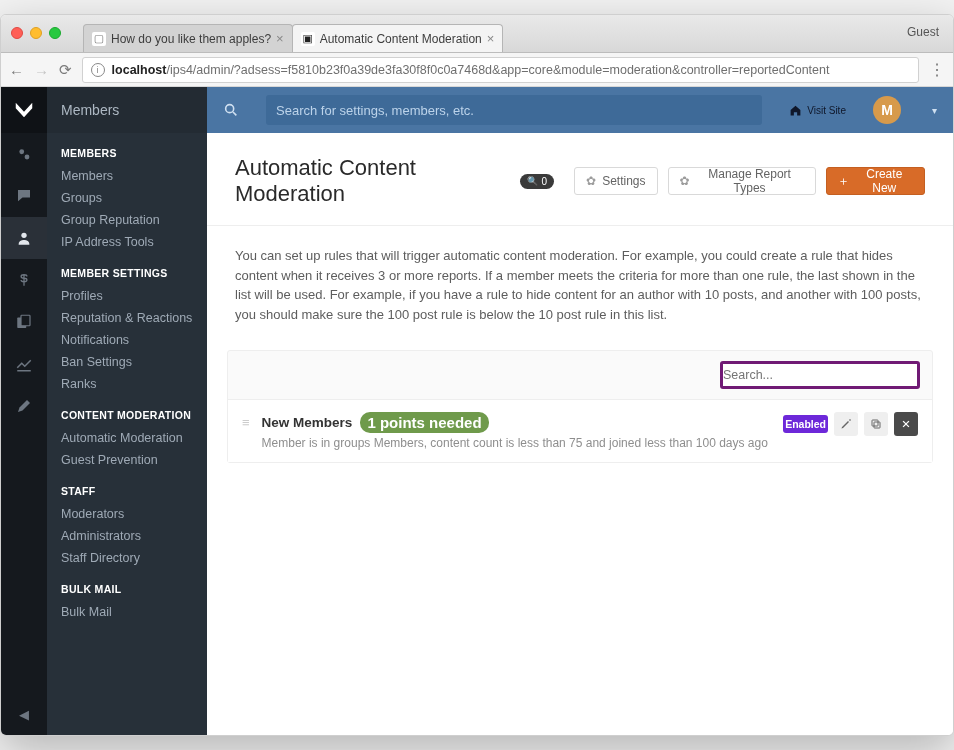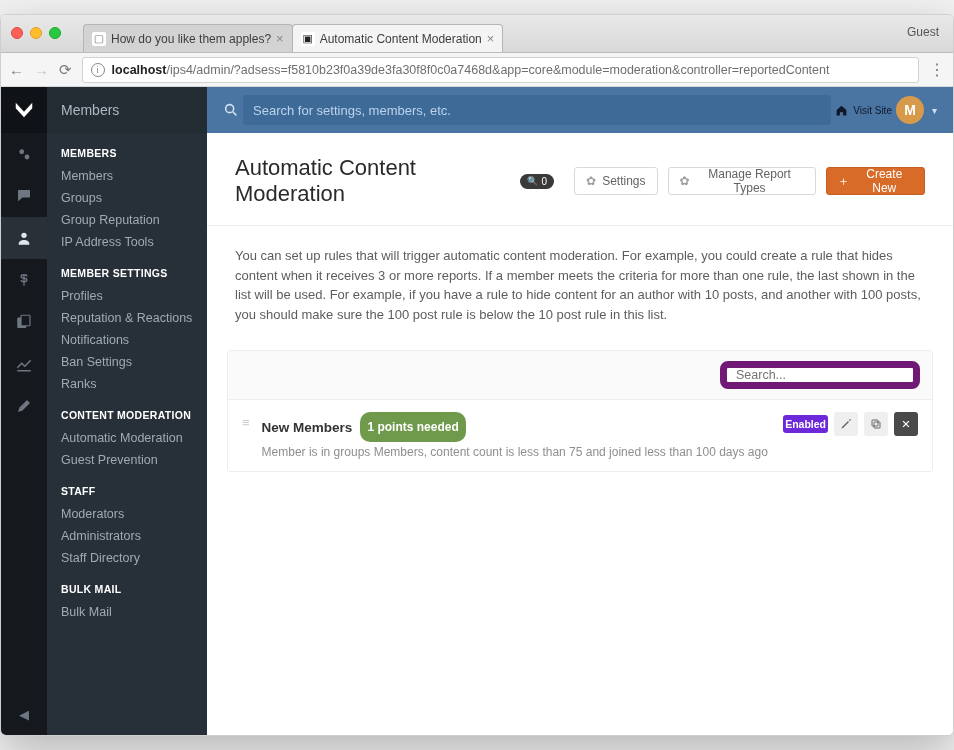--- a/index.html
+++ b/index.html
@@ -57,21 +57,21 @@
   .rail-ico.active{background:#2a3038;color:#e2e6ec;}
   .rail-foot{margin-top:auto;width:46px;height:42px;display:flex;align-items:center;justify-content:center;color:#6d7681;}
 
   .side{width:160px;background:#273039;color:#9faab6;padding-top:0;overflow-y:auto;}
   .side::-webkit-scrollbar{width:0;}
   .side h1{height:46px;display:flex;align-items:center;padding:0 14px;font-size:14px;font-weight:400;color:#adb8c3;background:#232b33;}
   .grp-h{padding:14px 14px 6px;font-size:10.5px;font-weight:700;color:#fff;letter-spacing:.3px;}
   .grp a{display:block;padding:4px 14px;font-size:12.5px;color:#9faab6;text-decoration:none;cursor:pointer;}
 
   .main{flex:1;display:flex;flex-direction:column;min-width:0;}
-  .topbar{height:46px;background:#4a75a3;display:flex;align-items:center;padding:0 16px;gap:4px;}
+  .topbar{height:46px;background:#4a75a3;display:flex;align-items:center;padding:0 16px;gap:27px;}
   .topbar .mag{color:#cfe0f1;}
   .topbar input{flex:1;height:30px;background:#3e6a98;border:none;border-radius:3px;padding:0 10px;color:#e9f1f9;font-size:13px;outline:none;}
   .topbar input::placeholder{color:#bcd3ea;}
   .visit{color:#0f172a;font-size:10px;display:flex;align-items:center;gap:5px;cursor:pointer;}
   .avatar{width:28px;height:28px;border-radius:50%;background:#d79a4b;color:#fff;font-weight:600;display:flex;align-items:center;justify-content:center;font-size:14px;cursor:pointer;}
   .caret{color:#cfe0f1;font-size:10px;margin-left:4px;}
 
   .content{flex:1;overflow:auto;background:#fff;}
   .page-head{padding:22px 28px 18px;display:flex;align-items:center;gap:10px;border-bottom:1px solid #eee;}
   .page-head h2{font-size:22px;font-weight:400;color:#2a2a2a;}
@@ -80,26 +80,26 @@
   .spacer{flex:1;}
   .btn{height:28px;padding:0 11px;border:1px solid #d9d9d9;background:#fff;border-radius:3px;font-size:12px;color:#636363;display:inline-flex;align-items:center;gap:6px;cursor:pointer;}
   .btn .gear{color:#9c9c9c;}
   .btn-primary{background:#d86b28;border-color:#c45f21;color:#fff;}
   .btn-primary .plus{color:#fff;}
 
   .intro{padding:20px 28px;color:#5d5d5d;font-size:13px;line-height:1.5;}
 
   .panel{margin:6px 20px 24px;border:1px solid #eee;border-radius:3px;background:#fafafa;}
   .panel-search{display:flex;justify-content:flex-end;padding:10px 12px;border-bottom:1px solid #eee;}
-  .panel-search input{width:200px;height:28px;border:7px solid #701a75;border-radius:8px;padding:0 9px;font-size:12.5px;outline:none;}
+  .panel-search input{width:200px;height:28px;border:3px solid #701a75;border-radius:3px;padding:0 0;font-size:12.5px;outline:none;}
   .rule{display:flex;align-items:flex-start;padding:12px 14px;gap:12px;background:#fff;}
   .drag{color:#ccc;cursor:grab;margin-top:3px;user-select:none;}
   .rule-body{flex:1;}
   .rule-title{font-size:13.5px;font-weight:600;color:#333;display:flex;align-items:center;gap:8px;}
-  .pill{background:#6f9a4b;color:#fff;font-size:12px;font-weight:600;padding:8px 7px;border-radius:10px;text-align:right;}
+  .pill{background:#6f9a4b;color:#fff;font-size:15px;font-weight:600;padding:2px 7px;border-radius:10px;text-align:right;}
   .rule-desc{font-size:12px;color:#8e8e8e;margin-top:3px;}
   .rule-right{display:flex;align-items:center;gap:6px;}
   .pill-enabled{background:#6d28d9;color:#fff;font-size:10.5px;font-weight:600;padding:3px 2px;border-radius:3px;}
   .icon-btn{width:24px;height:24px;border-radius:3px;background:#efefef;color:#666;display:flex;align-items:center;justify-content:center;font-size:12px;cursor:pointer;}
   .icon-btn.dark{background:#4a4a4a;color:#fff;}
 
   
   svg{display:block;}
 </style>
 </head>

